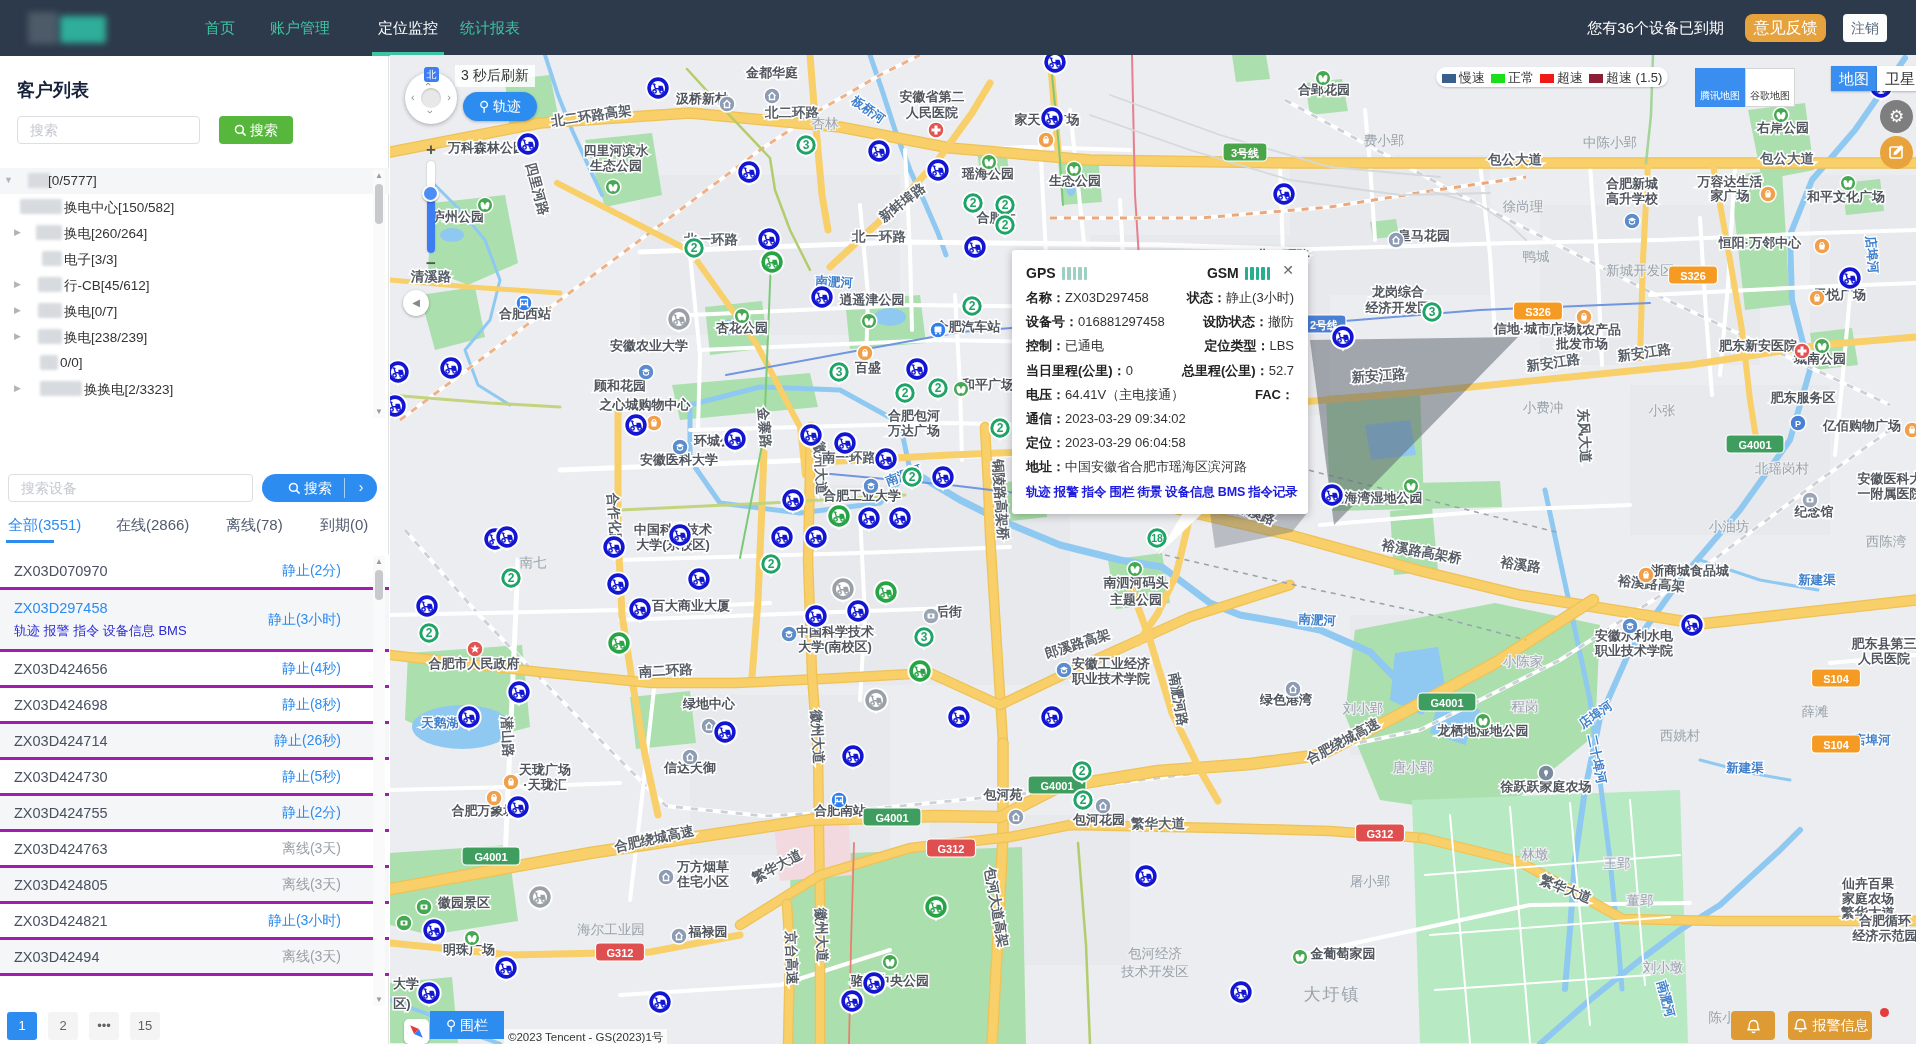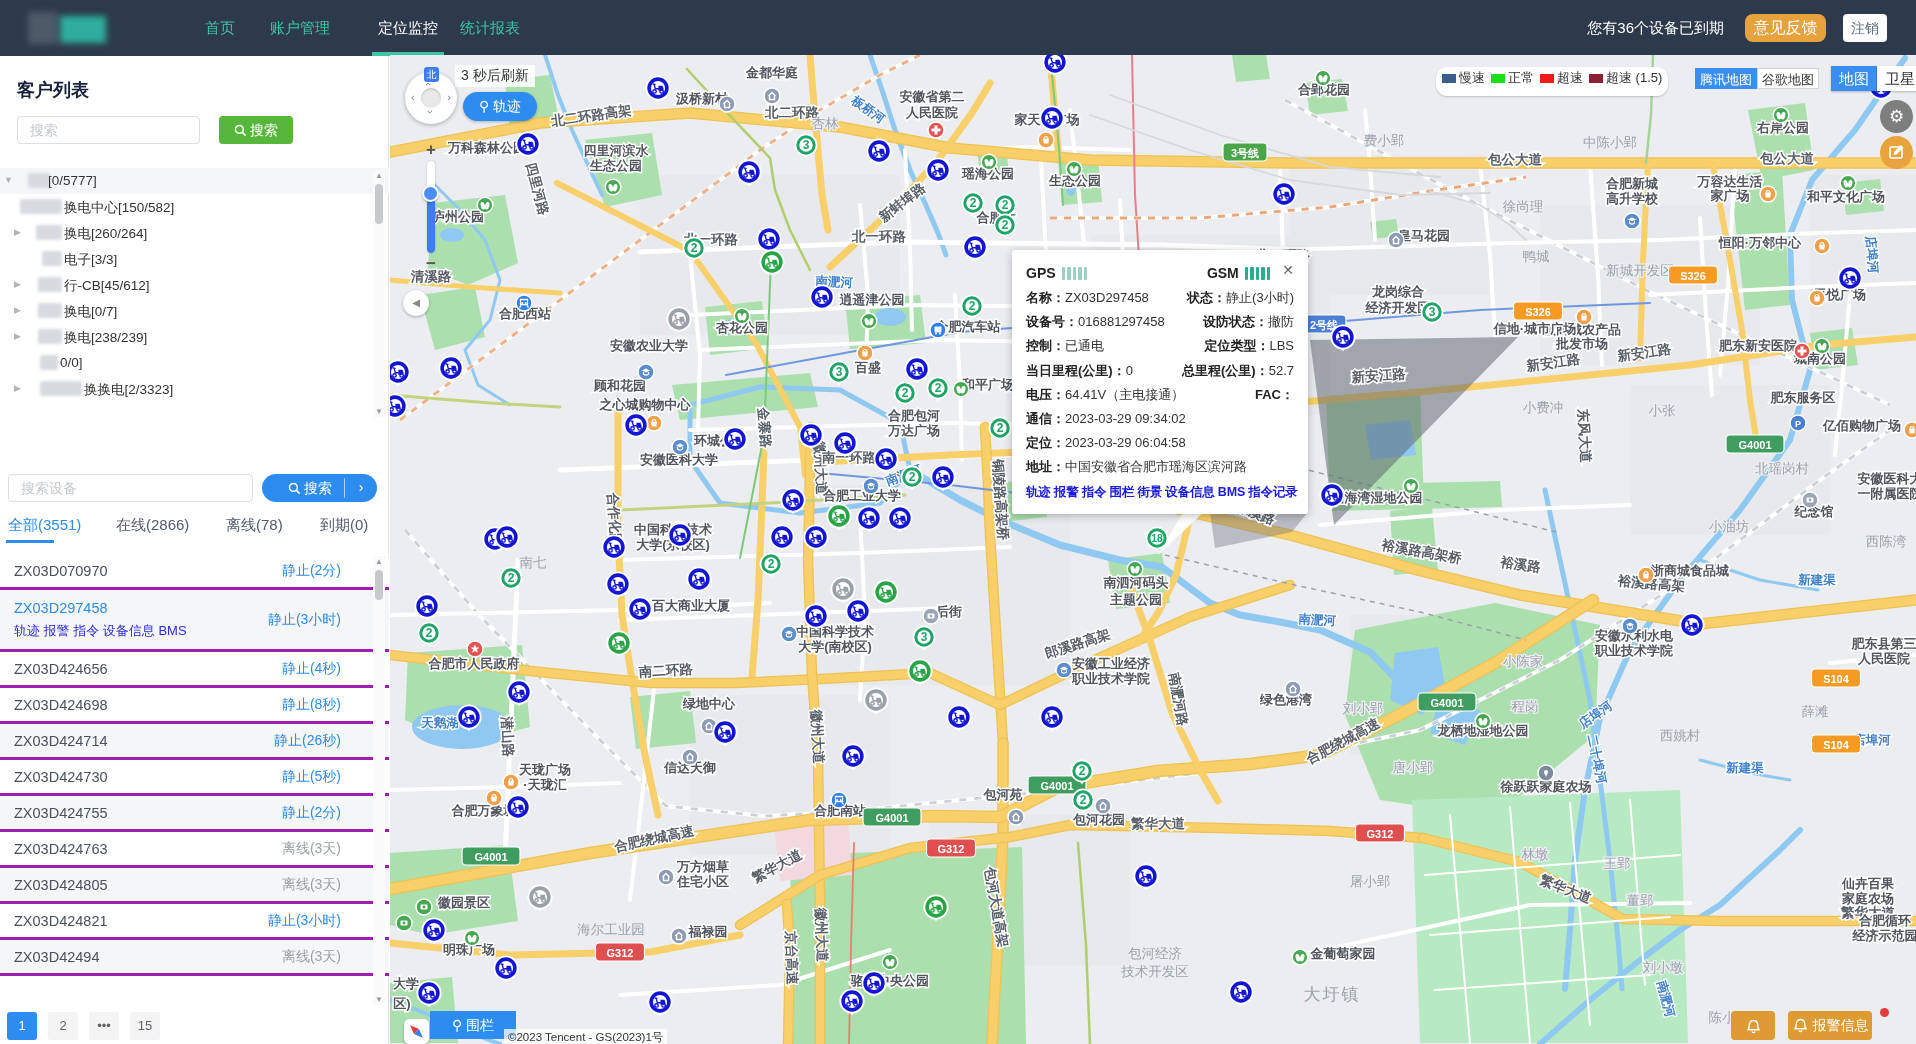--- a/index.html
+++ b/index.html
@@ -63,33 +63,33 @@
 #pan i {position:absolute;font-size:11px;color:#8a8a8a;font-style:normal}
 #north {left:34px;top:12px;width:15px;height:15px;background:#3d7df2;border-radius:3px;color:#fff;font-size:10px;text-align:center;line-height:15px}
 #zoom {left:32px;top:88px;width:18px}
 #zoom .pm {position:absolute;left:0;width:18px;height:16px;color:#555;font-size:17px;text-align:center;line-height:14px;font-weight:bold}
 #zoom .tk {position:absolute;left:5px;top:18px;width:8px;height:92px;background:#fff;border-radius:4px;box-shadow:0 0 2px rgba(0,0,0,.25)}
 #zoom .tb {position:absolute;left:5px;top:56px;width:8px;height:54px;background:#3d7df2;border-radius:4px}
 #zoom .hd {position:absolute;left:0px;top:42px;width:17px;height:17px;border-radius:50%;background:#4d8df6;border:2px solid #fff;box-shadow:0 1px 2px rgba(0,0,0,.3)}
 #refresh {left:65px;top:10px;background:rgba(255,255,255,.85);padding:2px 6px;font-size:14px;color:#333}
 #trk {left:73px;top:37px;width:74px;height:29px;background:#2d8cf0;border-radius:15px;color:#fff;font-size:14px;text-align:center;line-height:29px;box-shadow:0 1px 3px rgba(0,0,0,.25)}
 #collapse {left:13px;top:235px;width:26px;height:26px;border-radius:50%;background:#fff;box-shadow:0 1px 3px rgba(0,0,0,.3);color:#888;font-size:10px;text-align:center;line-height:26px}
-#legend {left:1046px;top:12px;height:29px;background:#fff;border-radius:11px;box-shadow:0 1px 2px rgba(0,0,0,.2);font-size:13px;color:#333;white-space:nowrap;padding-right:6px;line-height:22px}
+#legend {left:1046px;top:12px;height:20px;background:#fff;border-radius:11px;box-shadow:0 1px 2px rgba(0,0,0,.2);font-size:13px;color:#333;white-space:nowrap;padding-right:6px;line-height:22px}
 #legend i {display:inline-block;width:14px;height:9px;margin:0 3px 0 6px;font-style:normal}
 #legend em {font-style:normal;vertical-align:1px}
 #mtype {left:1305px;top:13px;height:21px;font-size:13.5px;white-space:nowrap}
-#mtype span {display:inline-block;height:21px;line-height:21px;padding:0 4px;background:#fff;color:#333;border:1px solid #d5d5d5;font-size:13px}
+#mtype span {display:inline-block;height:39px;line-height:21px;padding:16px 4px;background:#fff;color:#333;border:1px solid #d5d5d5;font-size:10px}
 #mtype span.on {background:#3a8ef0;color:#fff;border-color:#3a8ef0}
 #mtype2 {left:1441px;top:11px;height:25px;font-size:15px;white-space:nowrap}
 #mtype2 span {display:inline-block;height:25px;line-height:25px;padding:0 8px;background:#fff;color:#333;box-shadow:0 1px 2px rgba(0,0,0,.25)}
 #mtype2 span.on {background:#3a8ef0;color:#fff}
 #gear {left:1490px;top:45px;width:33px;height:33px;border-radius:50%;background:#7e7e7e;color:#fff;text-align:center;line-height:33px;font-size:17px}
 #edit {left:1490px;top:81px;width:33px;height:33px;border-radius:50%;background:#e8a33d}
 #compass {left:14px;top:964px;width:25px;height:25px;border-radius:5px;background:#fff;box-shadow:0 1px 2px rgba(0,0,0,.3)}
-#fence {left:40px;top:956px;width:86px;height:28px;background:#2d8cf0;border-radius:0;color:#fff;font-size:14px;text-align:center;line-height:28px}
+#fence {left:40px;top:956px;width:74px;height:28px;background:#2d8cf0;border-radius:0;color:#fff;font-size:14px;text-align:center;line-height:28px}
 #copyr {left:114px;top:974px;background:rgba(255,255,255,.75);font-size:11.5px;color:#333;padding:1px 4px}
 #bell1 {left:1341px;top:956px;width:44px;height:29px;background:#de9a33;border-radius:4px;color:#fff;text-align:center;line-height:29px;font-size:15px}
 #alarm {left:1398px;top:956px;width:84px;height:29px;background:#de9a33;border-radius:4px;color:#fff;text-align:center;line-height:29px;font-size:14px}
 #rdot {left:1490px;top:953px;width:9px;height:9px;border-radius:50%;background:#e23c3c}
 #pop {position:absolute;left:622px;top:195px;width:296px;height:264px;background:#fff;border-radius:3px;box-shadow:0 2px 8px rgba(0,0,0,.25);z-index:40;padding:10px 14px 8px 14px;font-size:13px;color:#333}
 #pop .pr {height:24.2px;line-height:24.2px;position:relative;white-space:nowrap}
 #pop .pr.hd {display:flex;align-items:center;height:26px}
 #pop b {font-weight:bold;color:#222}
 #pop .rr {position:absolute;right:0}
 .sig {font-size:14px}

